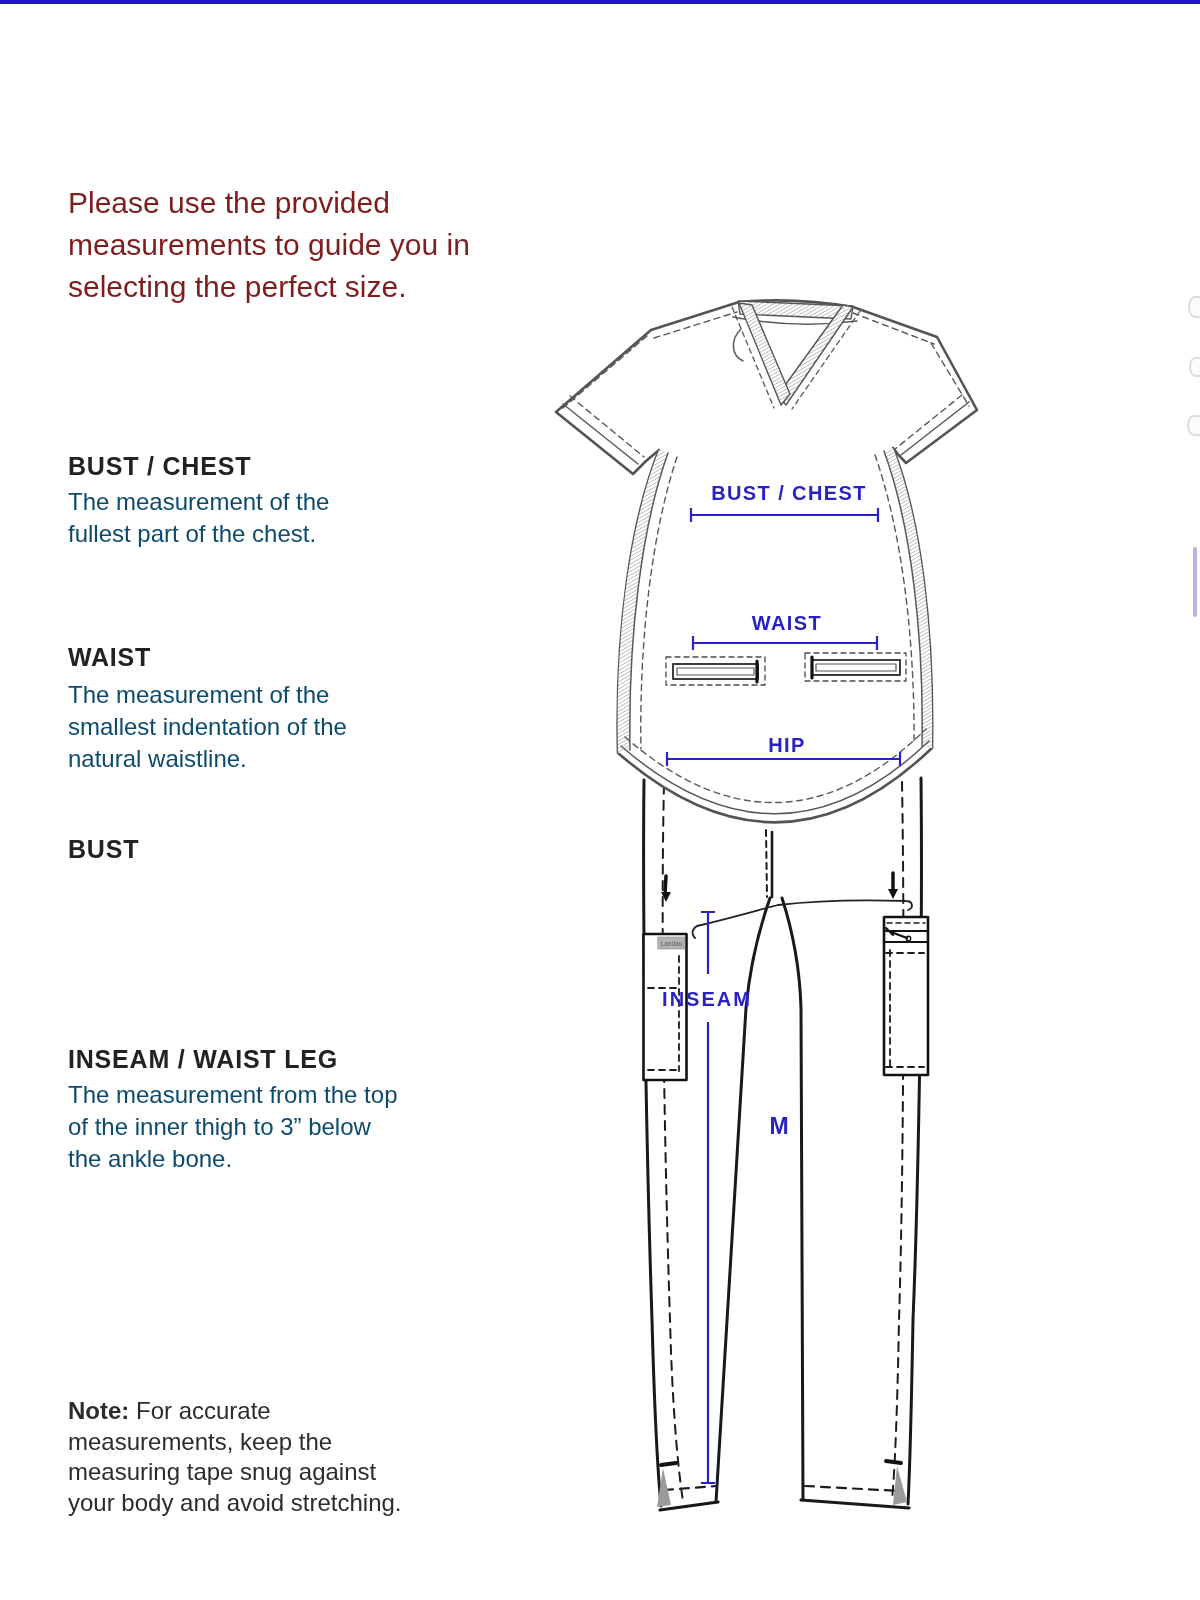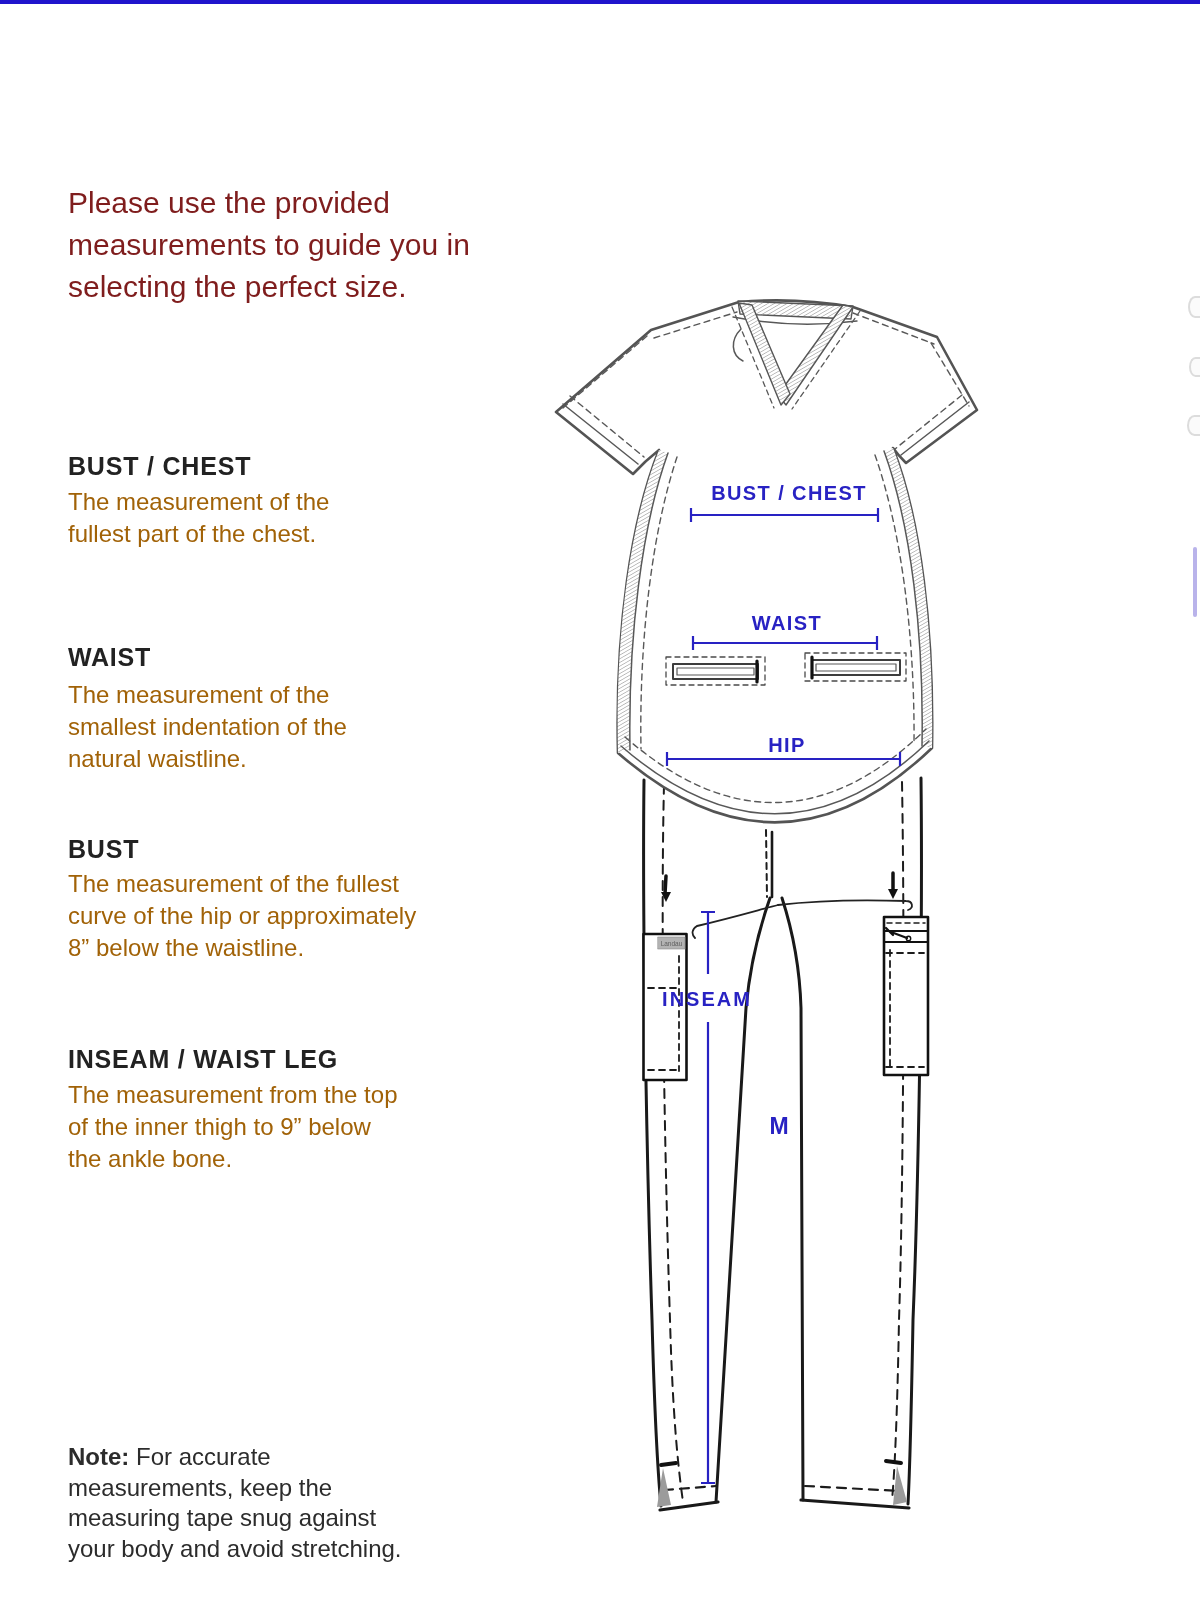--- a/index.html
+++ b/index.html
@@ -5,24 +5,24 @@
   html,body{margin:0;padding:0;background:#fff;}
   .canvas{position:relative;width:1200px;height:1600px;background:#ffffff;overflow:hidden;
           font-family:"Liberation Sans","DejaVu Sans",sans-serif;}
   .topbar{position:absolute;left:0;top:0;width:1200px;height:4px;background:#2014cc;}
   .title{position:absolute;left:66px;top:68px;font-size:70px;font-weight:800;
          letter-spacing:.5px;color:#1d1d1d;white-space:pre-line;}
   .intro{position:absolute;left:68px;top:182px;font-size:30px;line-height:42px;
          color:#7f1d1d;white-space:pre-line;}
   .sec-head{position:absolute;left:68px;font-size:25px;font-weight:700;letter-spacing:.8px;
             color:#222;white-space:pre-line;}
-  .sec-body{position:absolute;left:68px;font-size:24px;line-height:32px;color:#a16207;
+  .sec-body{position:absolute;left:68px;font-size:24px;line-height:32px;color:#0c4a6e;
             white-space:pre-line;}
   .note{position:absolute;left:68px;top:1396px;font-size:24px;line-height:30.5px;
-        color:#2c2c2c;white-space:pre-line;width:420px;margin-top:46px;}
+        color:#2c2c2c;white-space:pre-line;width:420px;}
   .note .b{font-weight:700;}
   .diagram{position:absolute;left:530px;top:270px;width:470px;height:1332px;}
   .frag{position:absolute;border:2px solid #dcdcdc;border-right:none;
         border-radius:60% 0 0 60%;background:#fbfbfb;}
   .thumb{position:absolute;left:1193px;top:547px;width:4px;height:70px;
          background:#b9b3ea;border-radius:2px;}
   svg text{font-family:"Liberation Sans","DejaVu Sans",sans-serif;}
 </style>
 </head>
 <body>
@@ -38,27 +38,24 @@
   <div class="sec-head" style="top:452px">BUST / CHEST</div>
   <div class="sec-body" style="top:486px">The measurement of the
 fullest part of the chest.</div>
 
   <div class="sec-head" style="top:643px">WAIST</div>
   <div class="sec-body" style="top:679px">The measurement of the
 smallest indentation of the
 natural waistline.</div>
 
   <div class="sec-head" style="top:835px">BUST</div>
-  <div class="sec-body" style="top:868px">The measurement of the fullest
-curve of the hip or approximately
-8” below the waistline.</div>
 
   <div class="sec-head" style="top:1045px">INSEAM / WAIST LEG</div>
   <div class="sec-body" style="top:1079px">The measurement from the top
-of the inner thigh to 9” below
+of the inner thigh to 3” below
 the ankle bone.</div>
 
   <div class="note"><span class="b">Note:</span><span> For accurate
 measurements, keep the
 measuring tape snug against
 your body and avoid stretching.</span></div>
 
   <svg class="diagram" viewBox="530 270 470 1332" xmlns="http://www.w3.org/2000/svg">
     <defs>
       <pattern id="ribs" width="3.2" height="3.2" patternUnits="userSpaceOnUse" patternTransform="rotate(60)">

